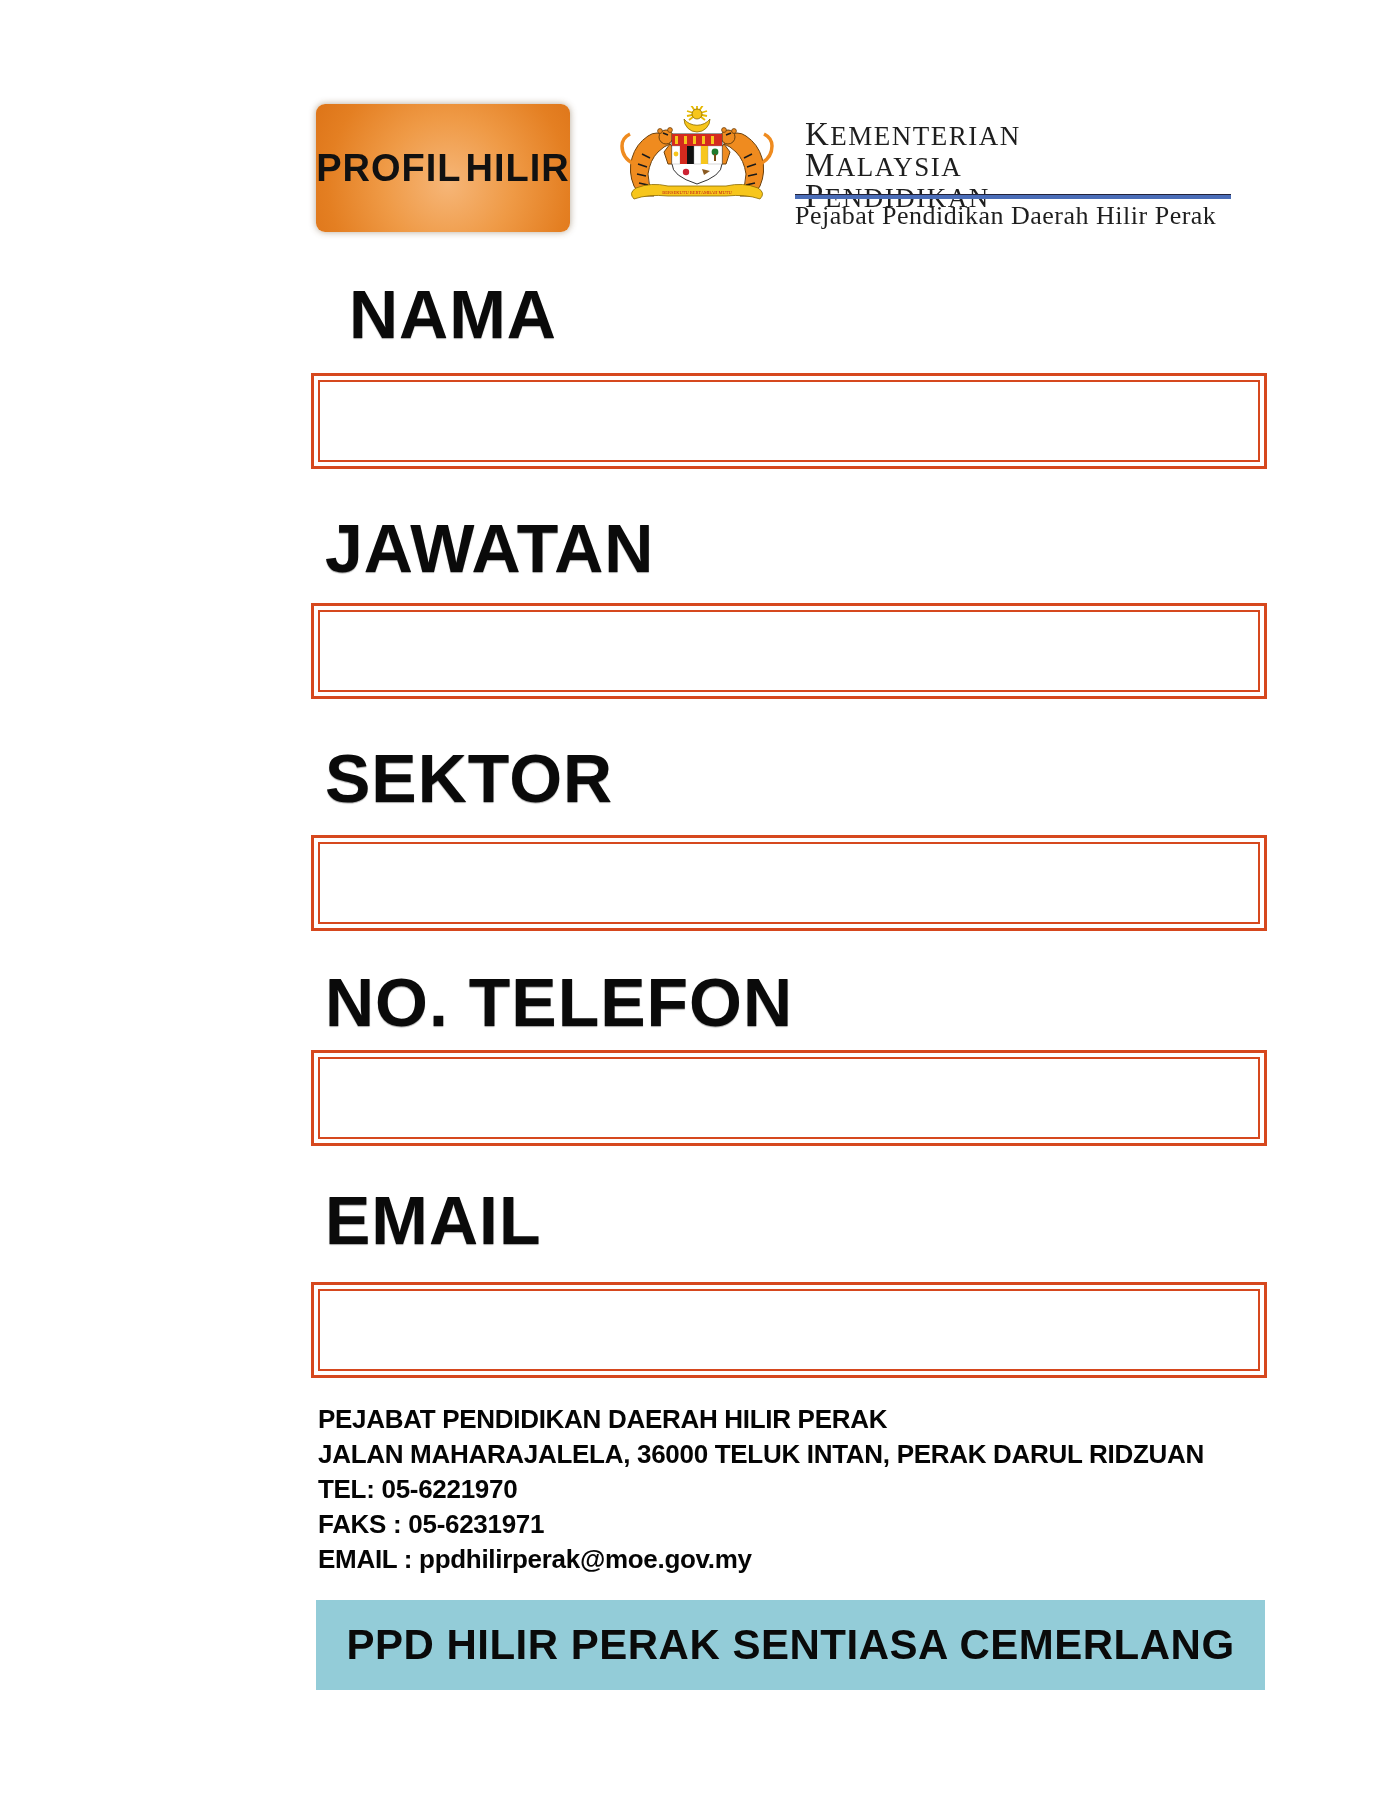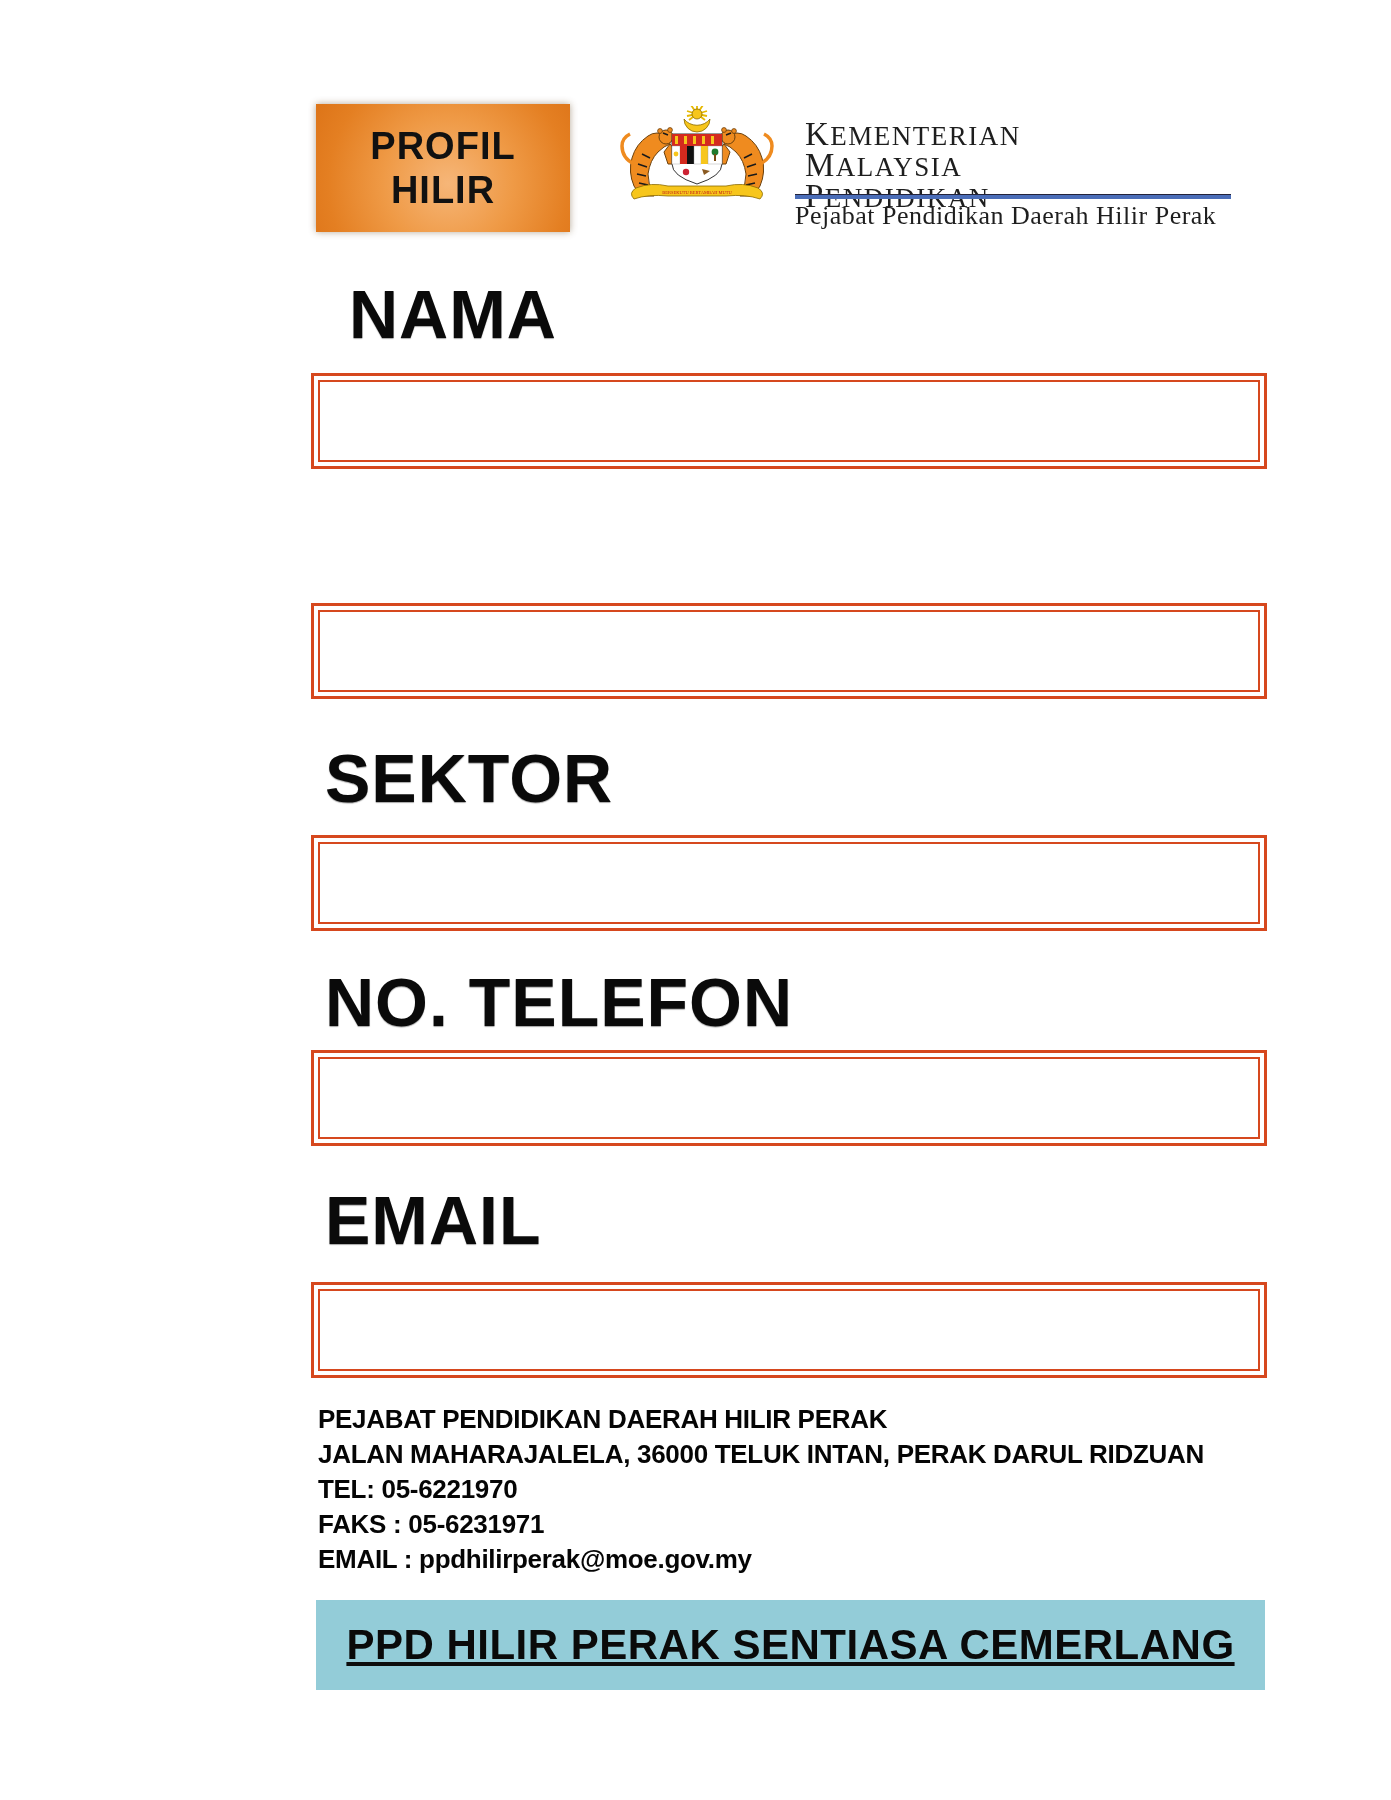--- a/index.html
+++ b/index.html
@@ -16,22 +16,23 @@
     margin:0 auto;
     background:#ffffff;
     overflow:hidden;
   }
 
   
   .badge{
     position:absolute;left:316px;top:104px;width:254px;height:128px;
     background:radial-gradient(circle at 52% 62%, #f6b678 0%, #ef9a46 42%, #e47f22 78%, #dd7418 100%);
     box-shadow:0 0 7px rgba(90,60,20,.45);
-    display:flex;flex-direction:column;align-items:center;justify-content:center;
+    display:flex;flex-direction:row;align-items:center;justify-content:center;
     gap:4px;
+    border-radius:9px;
   }
   .badge .b-line{
     font-size:38px;font-weight:700;line-height:40px;color:#111;
     letter-spacing:1px;
   }
   .logo{position:absolute;left:606px;top:106px;width:182px;height:96px;}
   .ministry{position:absolute;left:805px;top:120px;width:436px;}
   .m-line{
     font-family:"Liberation Serif",serif;
     font-size:27px;line-height:29px;color:#1e1e1e;letter-spacing:1.5px;
@@ -76,21 +77,21 @@
   .addr{
     position:absolute;left:318px;top:1402px;width:900px;
   }
   .addr div{
     font-size:26px;font-weight:700;line-height:35px;color:#050505;
     letter-spacing:-.3px;white-space:nowrap;
   }
   .banner{
     position:absolute;left:316px;top:1600px;width:949px;height:90px;
     background:var(--banner);
-    display:flex;align-items:center;justify-content:center;text-decoration:underline;
+    display:flex;align-items:center;justify-content:center;
   }
   .banner-text{
     font-size:42px;font-weight:700;color:#0a0a0a;letter-spacing:.5px;
     white-space:nowrap;
   }
 </style>
 </head>
 <body>
 
 <div class="page">
@@ -158,20 +159,21 @@
     <div class="m-line">KEMENTERIAN</div>
     <div class="m-line">MALAYSIA</div>
     <div class="m-line">PENDIDIKAN</div>
   </div>
   <div class="m-rule"></div>
   <div class="dept">Pejabat Pendidikan Daerah Hilir Perak</div>
 
   <div class="field-label" id="lbl-0">NAMA</div>
   <div class="fbox" id="box-0"></div>
 
+  <div class="field-label" id="lbl-1">JAWATAN</div>
   <div class="fbox" id="box-1"></div>
 
   <div class="field-label" id="lbl-2">SEKTOR</div>
   <div class="fbox" id="box-2"></div>
 
   <div class="field-label" id="lbl-3">NO. TELEFON</div>
   <div class="fbox" id="box-3"></div>
 
   <div class="field-label" id="lbl-4">EMAIL</div>
   <div class="fbox" id="box-4"></div>

